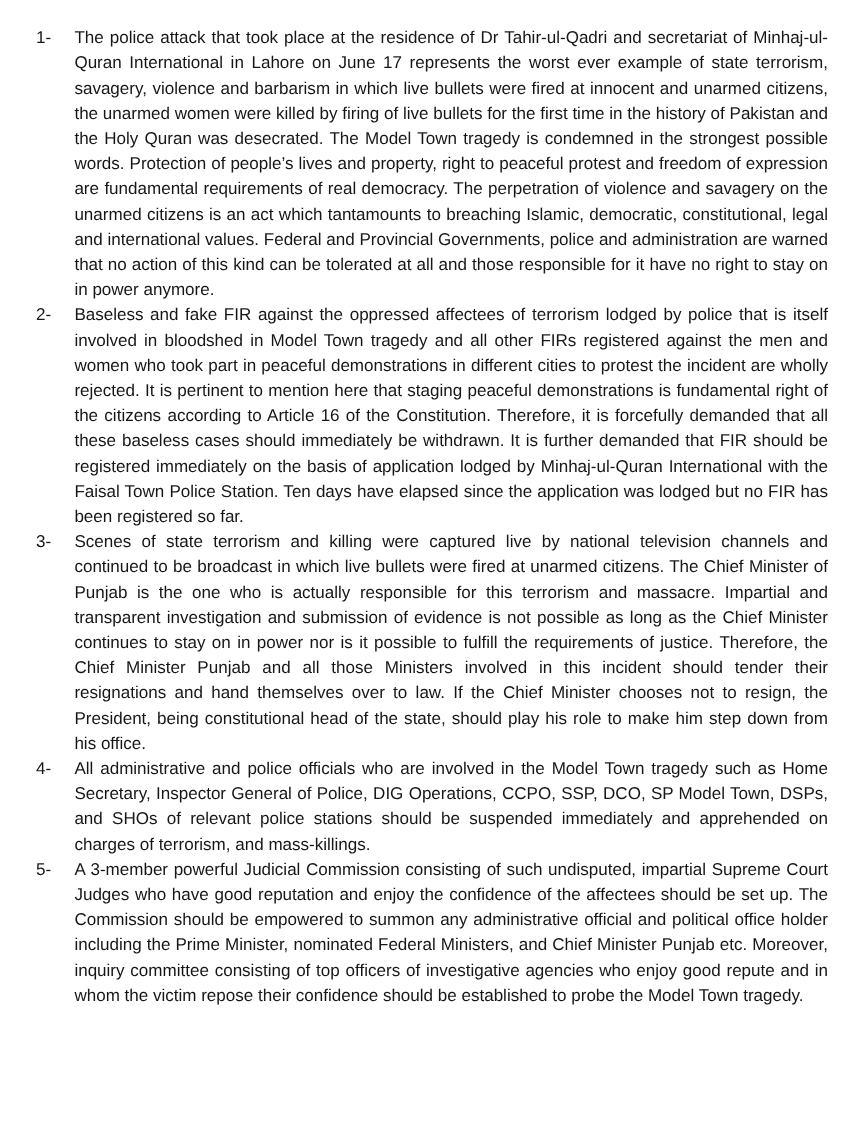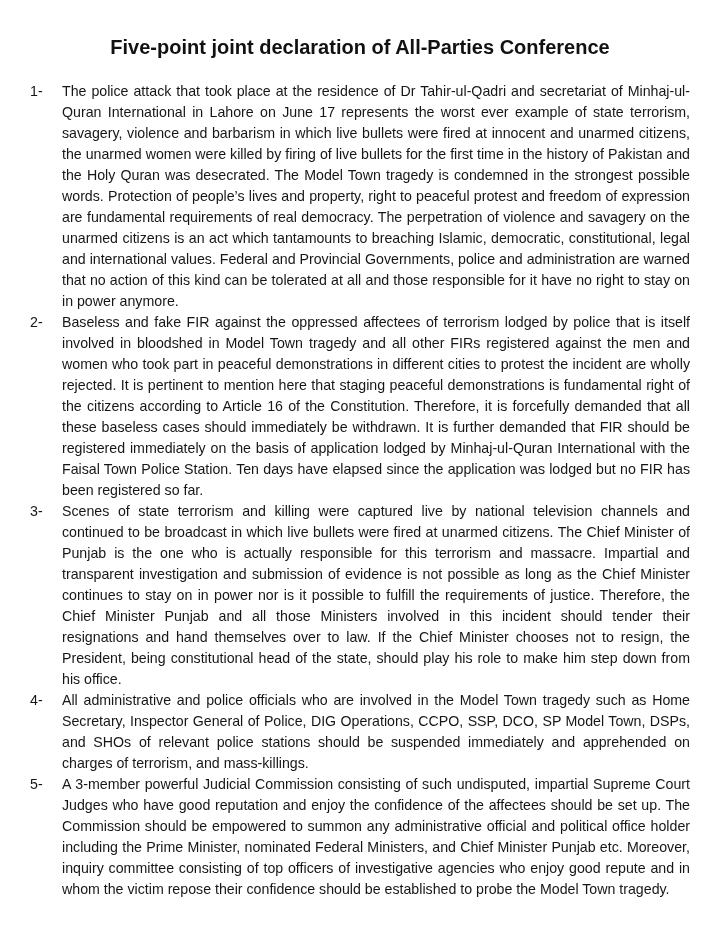--- a/index.html
+++ b/index.html
@@ -44,21 +44,20 @@
     flex: 1 1 auto;
     display: block;
     text-align: justify;
     text-justify: inter-word;
   }
 </style>
 </head>
 <body>
 
 <div class="page">
-  <h1 class="title">Five-point joint declaration of All-Parties Conference</h1>
 
   <div class="points">
 
     <div class="point">
       <span class="num">1-</span>
       <span class="text">The police attack that took place at the residence of Dr Tahir-ul-Qadri and secretariat of Minhaj-ul-Quran International in Lahore on June 17 represents the worst ever example of state terrorism, savagery, violence and barbarism in which live bullets were fired at innocent and unarmed citizens, the unarmed women were killed by firing of live bullets for the first time in the history of Pakistan and the Holy Quran was desecrated. The Model Town tragedy is condemned in the strongest possible words. Protection of people’s lives and property, right to peaceful protest and freedom of expression are fundamental requirements of real democracy. The perpetration of violence and savagery on the unarmed citizens is an act which tantamounts to breaching Islamic, democratic, constitutional, legal and international values. Federal and Provincial Governments, police and administration are warned that no action of this kind can be tolerated at all and those responsible for it have no right to stay on in power anymore.</span>
     </div>
 
     <div class="point">
       <span class="num">2-</span>

